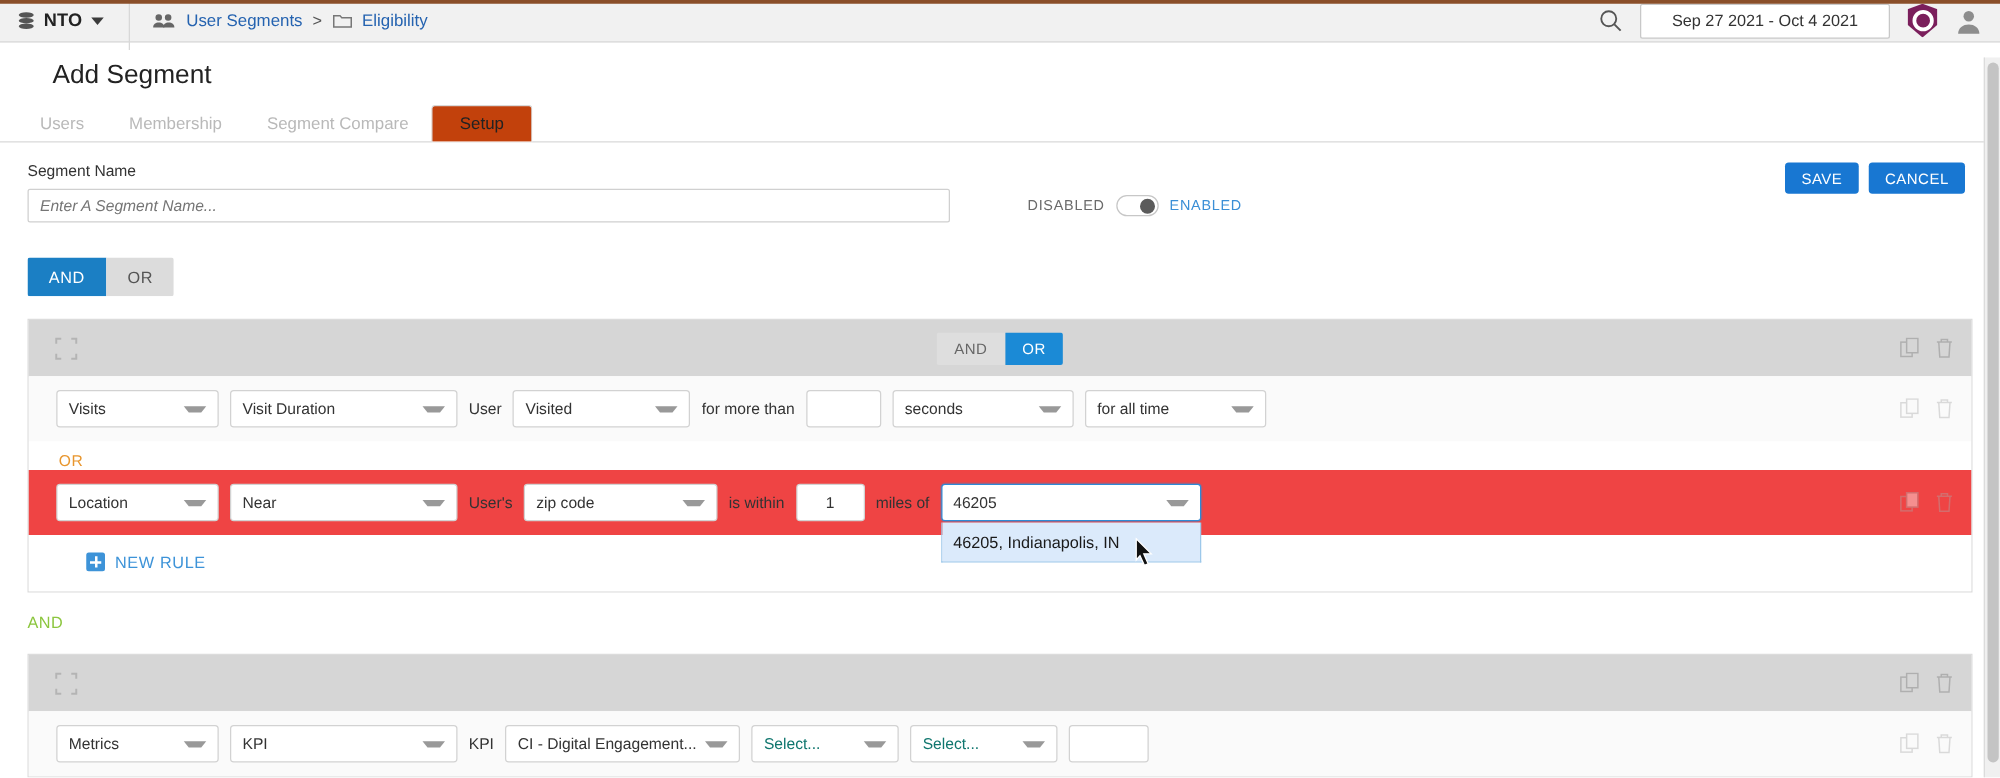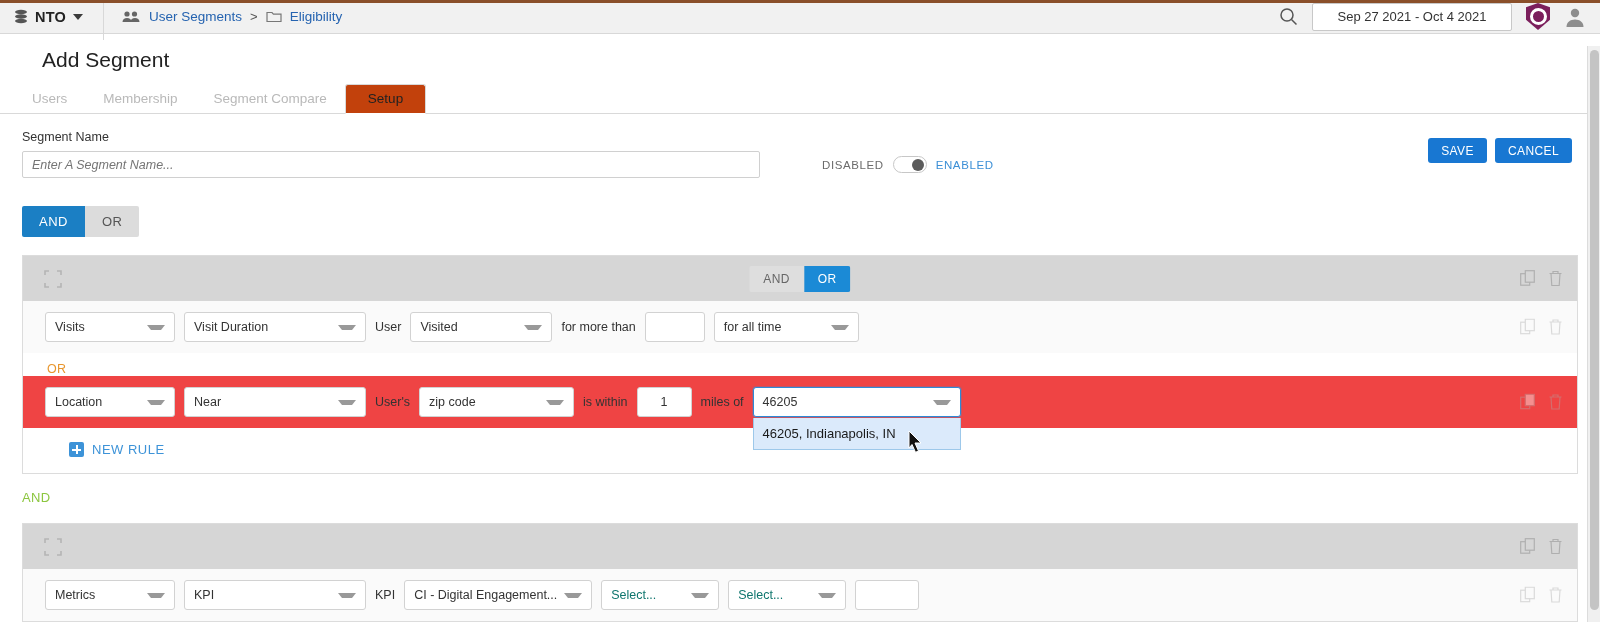--- a/index.html
+++ b/index.html
@@ -65,21 +65,21 @@
     width: 738px; height: 27px; border:1px solid #d0d0d0; border-radius:2px;
     padding:0 9px; font-size:12.5px; font-style:italic; color:#9a9a9a;
     font-family:"Liberation Sans", sans-serif; background:#fff;
   }
   .toggle-wrap { display:flex; align-items:center; gap:9px; margin-left:62px; }
   .tg-label { font-size:11.5px; letter-spacing:.6px; color:#6b6b6b; }
   .tg-label.on { color:#3b8fd6; }
   .switch { width:34px; height:17px; border-radius:9px; border:1px solid #c7c7c7; background:#fff; position:relative; }
   .switch .knob { position:absolute; right:2px; top:1.5px; width:12px; height:12px; border-radius:50%; background:#5b5b5b; }
 
-  .actions { position:absolute; right:28px; top:24px; display:flex; gap:8px; }
+  .actions { position:absolute; right:28px; top:16px; display:flex; gap:8px; }
   .btn {
     background:#1877d2; color:#fff; border:none; border-radius:3px;
     font-size:12px; letter-spacing:.4px; height:25px; padding:0 13px; cursor:pointer;
     font-family:"Liberation Sans", sans-serif;
   }
 
   
   .master-toggle { margin: 28px 0 0 22px; display:inline-flex; border-radius:2px; overflow:hidden; }
   .mt-btn { font-size:13px; letter-spacing:.5px; padding:8px 17px; cursor:pointer; }
   .mt-btn.sel { background:#1b7fc4; color:#fff; }
@@ -266,20 +266,24 @@
         <span>Visit Duration</span>
           <span class="arrow"></span>
       </div>
       <span class="txt">User</span>
       <div class="sel-box w-rel">
         <span>Visited</span>
           <span class="arrow"></span>
       </div>
       <span class="txt">for more than</span>
       <input class="num-in wide" type="text" style="">
+      <div class="sel-box w-lg">
+        <span>seconds</span>
+          <span class="arrow"></span>
+      </div>
       <div class="sel-box w-lg">
         <span>for all time</span>
           <span class="arrow"></span>
       </div>
       <div class="row-icons">
         <svg width="16" height="17" viewBox="0 0 16 17">
           <rect x="0.7" y="3.7" width="9" height="11.5" fill="none" stroke="#aaa" stroke-width="1.2"></rect>
           <rect x="5.3" y="0.7" width="9" height="11.5" fill="#fafafa" stroke="#aaa" stroke-width="1.2"></rect>
         </svg>
         <svg width="15" height="17" viewBox="0 0 15 17">

